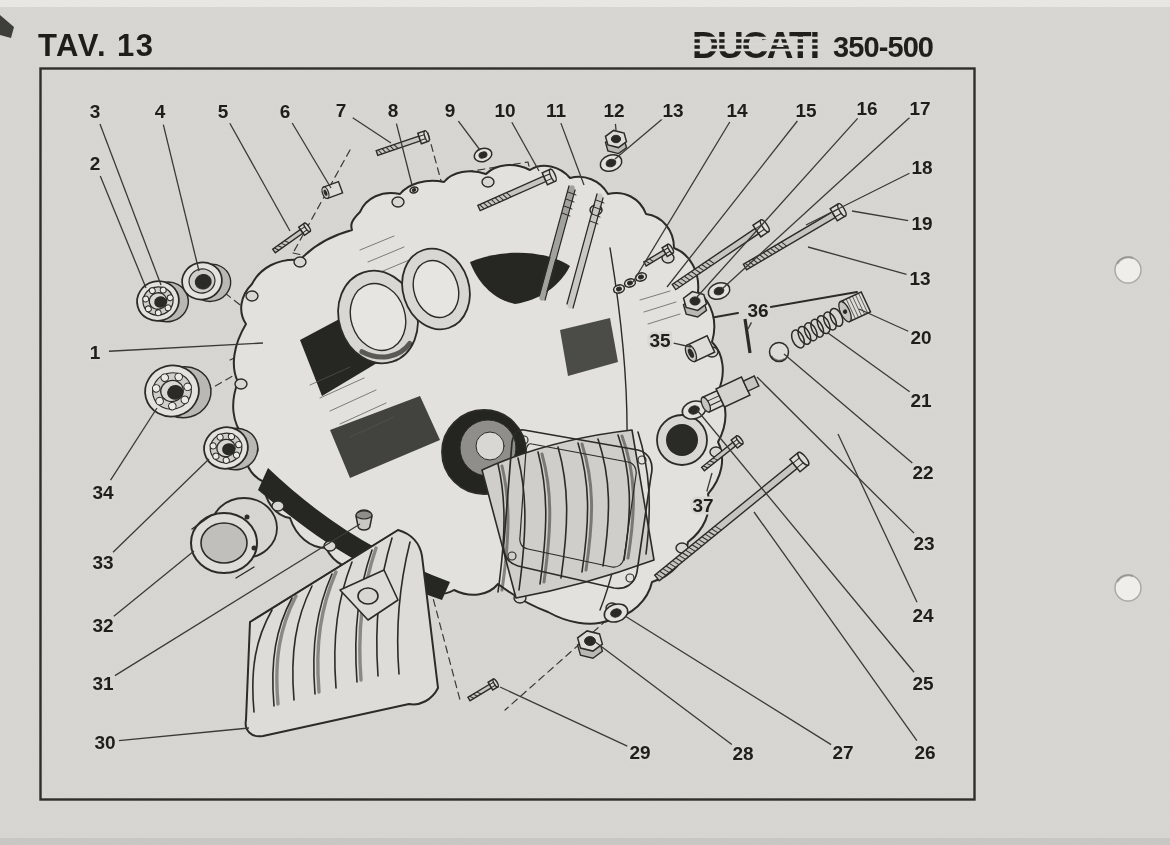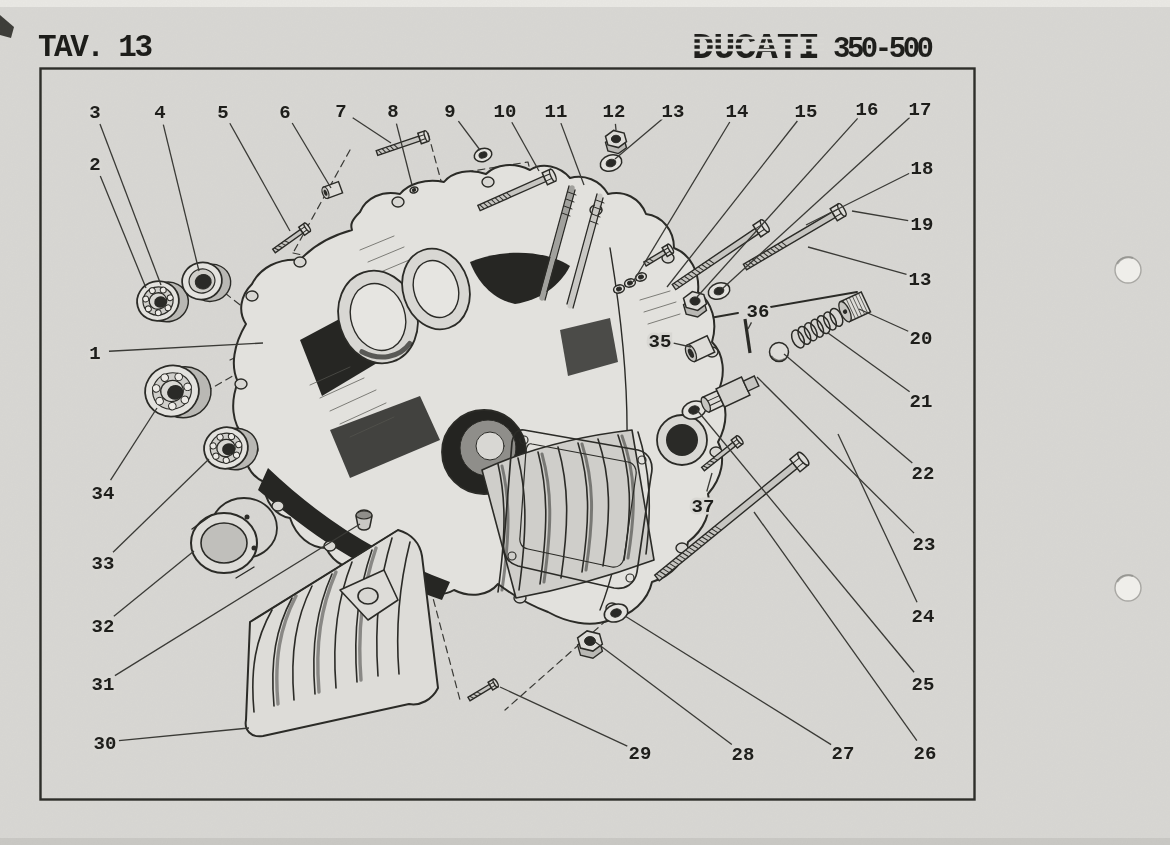--- a/index.html
+++ b/index.html
@@ -1,17 +1,17 @@
 <!DOCTYPE html>
 <html><head>
 <meta charset="utf-8">
 <style>
   html,body{margin:0;padding:0;background:#9a9996;}
   .page{position:relative;width:1170px;height:845px;margin:0 auto;background:#d8d7d3;overflow:hidden;
-        font-family:Liberation Mono, monospace;}
+        font-family:Liberation Sans, sans-serif;}
   svg{position:absolute;left:0;top:0;}
   text{user-select:none;}
   .tav{font-weight:bold;font-size:31px;fill:#1d1d1a;letter-spacing:1px;}
   .brand{font-weight:bold;font-size:37px;fill:#1f1f1c;letter-spacing:2px;}
   .model{font-weight:bold;font-size:29px;fill:#1f1f1c;letter-spacing:1px;}
   .callout-num{font-weight:bold;font-size:19px;fill:#1e1e1b;paint-order:stroke;stroke:#d8d7d3;stroke-width:5px;}
   .ink{stroke:#2b2b27;fill:none;}
   .leader{stroke:#3a3a36;stroke-width:1.3;fill:none;}
   .dash{stroke:#3a3a36;stroke-width:1.2;fill:none;stroke-dasharray:7 5;}
 </style>

